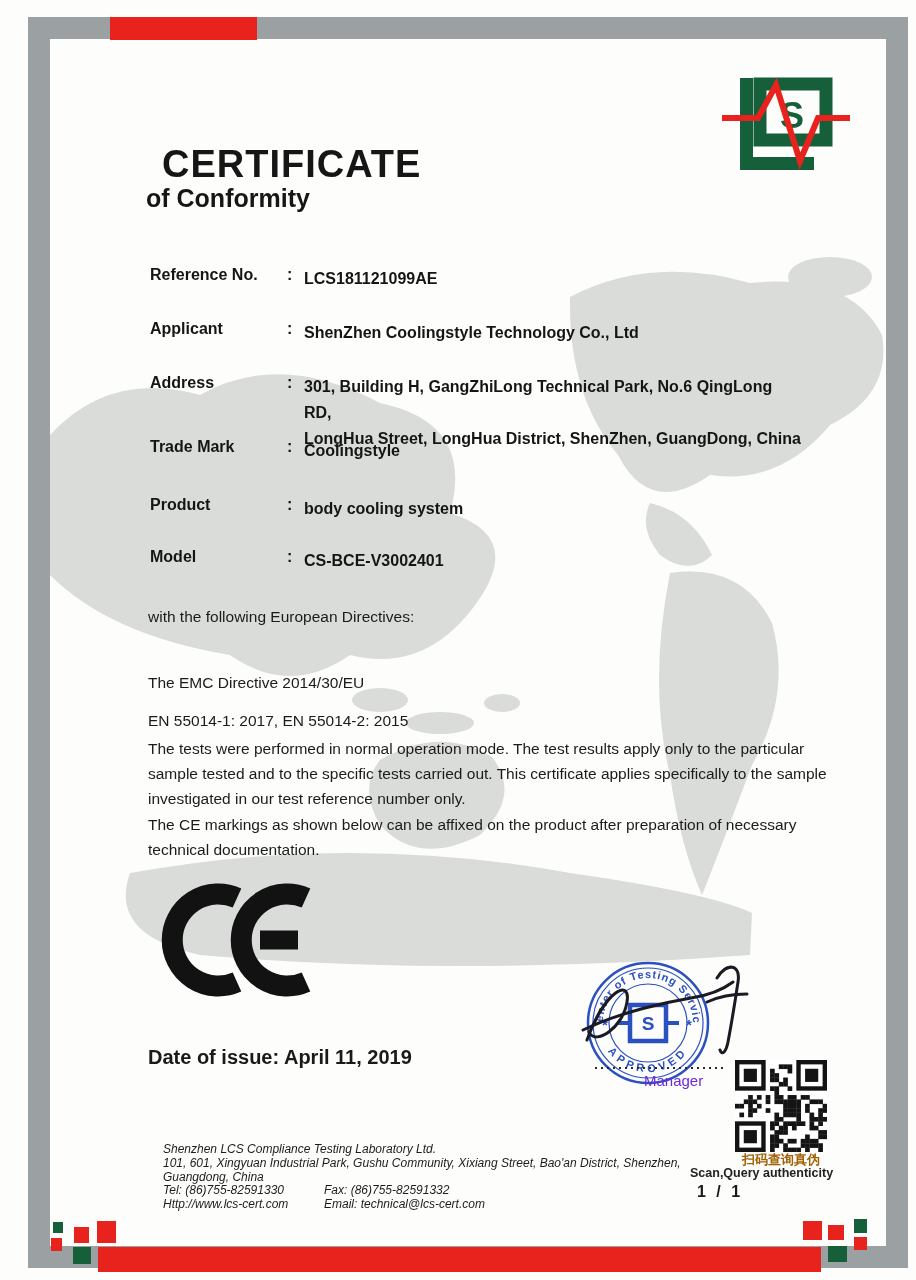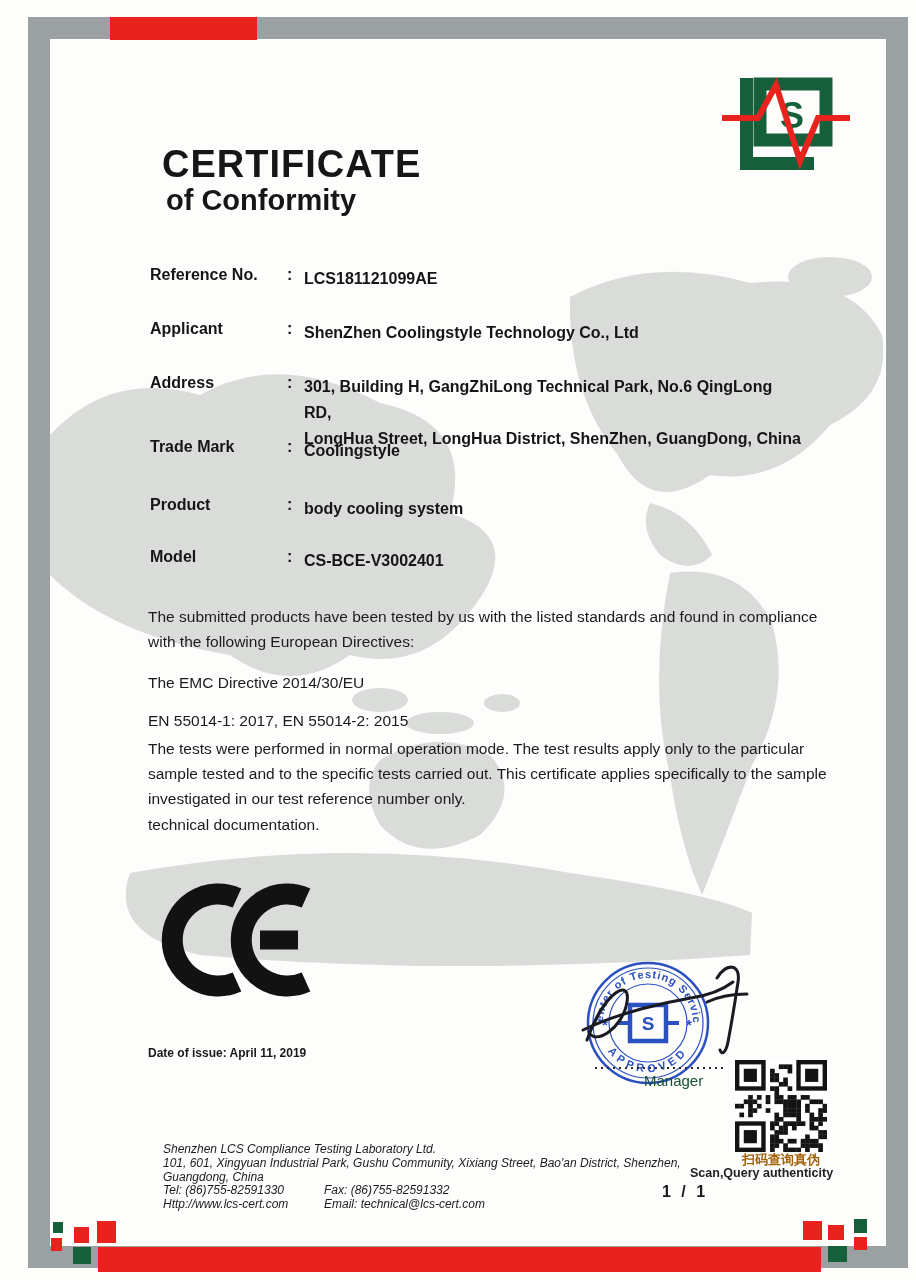--- a/index.html
+++ b/index.html
@@ -13,49 +13,49 @@
   .accent { position:absolute; }
   .red   { background:#e8231e; }
   .green { background:#15603a; }
 
   
   #map { position:absolute; left:50px; top:255px; }
 
   
   .title-main { position:absolute; left:162px; top:143px; font-size:38px; font-weight:bold;
                 letter-spacing:1px; color:#161616; }
-  .title-sub  { position:absolute; left:166px; top:184px; font-size:29px; font-weight:bold; color:#161616; }
+  .title-sub  { position:absolute; left:146px; top:184px; font-size:25px; font-weight:bold; color:#161616; }
 
   
   .frow { position:absolute; left:0; width:916px; font-size:16px; font-weight:bold; color:#151515; }
   .frow .lbl { position:absolute; left:150px; width:135px; }
   .frow .col { position:absolute; left:287px; }
   .frow .val { position:absolute; left:304px; width:500px; line-height:26px; }
 
   
   .para { position:absolute; left:148px; width:700px; font-size:15.5px; line-height:25px; color:#1b1b1b; }
   .bold { font-weight:normal; }
 
   
   #ce { position:absolute; left:140px; top:880px; }
 
   
-  .date { position:absolute; left:148px; top:1046px; font-size:12px; font-weight:bold; }
+  .date { position:absolute; left:148px; top:1046px; font-size:20px; font-weight:bold; }
 
   
   #stamp { position:absolute; left:575px; top:950px; }
-  .manager { position:absolute; left:644px; top:1072px; font-size:15px; font-weight:500; color:#14532d; }
+  .manager { position:absolute; left:644px; top:1072px; font-size:15px; font-weight:500; color:#6d28d9; }
 
   
   #qr-wrap { position:absolute; left:735px; top:1060px; width:92px; height:92px; background:#fff; }
   .qr-cap-zh { position:absolute; left:700px; top:1151px; width:162px; text-align:center;
                font-size:13px; font-weight:bold; color:#a16207; }
   .qr-cap-en { position:absolute; left:690px; top:1166px; width:182px; text-align:left;
                font-size:12.5px; font-weight:bold; color:#222; }
-  .pageno { position:absolute; left:662px; top:1183px; font-size:16px; font-weight:bold; letter-spacing:3px;text-align:center; }
+  .pageno { position:absolute; left:697px; top:1183px; font-size:16px; font-weight:bold; letter-spacing:3px;text-align:center; }
 
   
   .footer { position:absolute; left:163px; top:1143px; width:540px; font-size:12px; line-height:13.8px; color:#1c1c1c;font-style:italic; }
   .footer .row { position:relative; }
   .footer .colb { display:inline-block; }
   .footer .c2 { position:absolute; left:161px; }
 </style>
 </head>
 <body>
 
@@ -131,31 +131,31 @@
     <span class="col">:</span>
     <span class="val">body cooling system</span>
   </div>
   <div class="frow" style="top:548px;">
     <span class="lbl">Model</span>
     <span class="col">:</span>
     <span class="val">CS-BCE-V3002401</span>
   </div>
 
   <div class="para" style="top:604px;">
-    <div>The submitted products have been tested by us with the listed standards and found in compliance</div>
     <div>with the following European Directives:</div>
   </div>
   <div class="para bold" style="top:670px;">The EMC Directive 2014/30/EU</div>
   <div class="para bold" style="top:708px;">EN 55014-1: 2017, EN 55014-2: 2015</div>
   <div class="para" style="top:736px;">
     <div>The tests were performed in normal operation mode. The test results apply only to the particular</div>
     <div>sample tested and to the specific tests carried out. This certificate applies specifically to the sample</div>
     <div>investigated in our test reference number only.</div>
   </div>
   <div class="para" style="top:812px;">
+    <div>The CE markings as shown below can be affixed on the product after preparation of necessary</div>
     <div>technical documentation.</div>
   </div>
 
   <svg id="ce" width="180" height="120" viewBox="0 0 180 120">
     <g fill="none" stroke="#121212" stroke-width="21">
       <path d="M 97,18 A 46,46 0 1 0 97,102"></path>
       <path d="M 166,18 A 46,46 0 1 0 166,102"></path>
     </g>
     <line x1="120" y1="60" x2="158" y2="60" stroke="#121212" stroke-width="19"></line>
   </svg>

